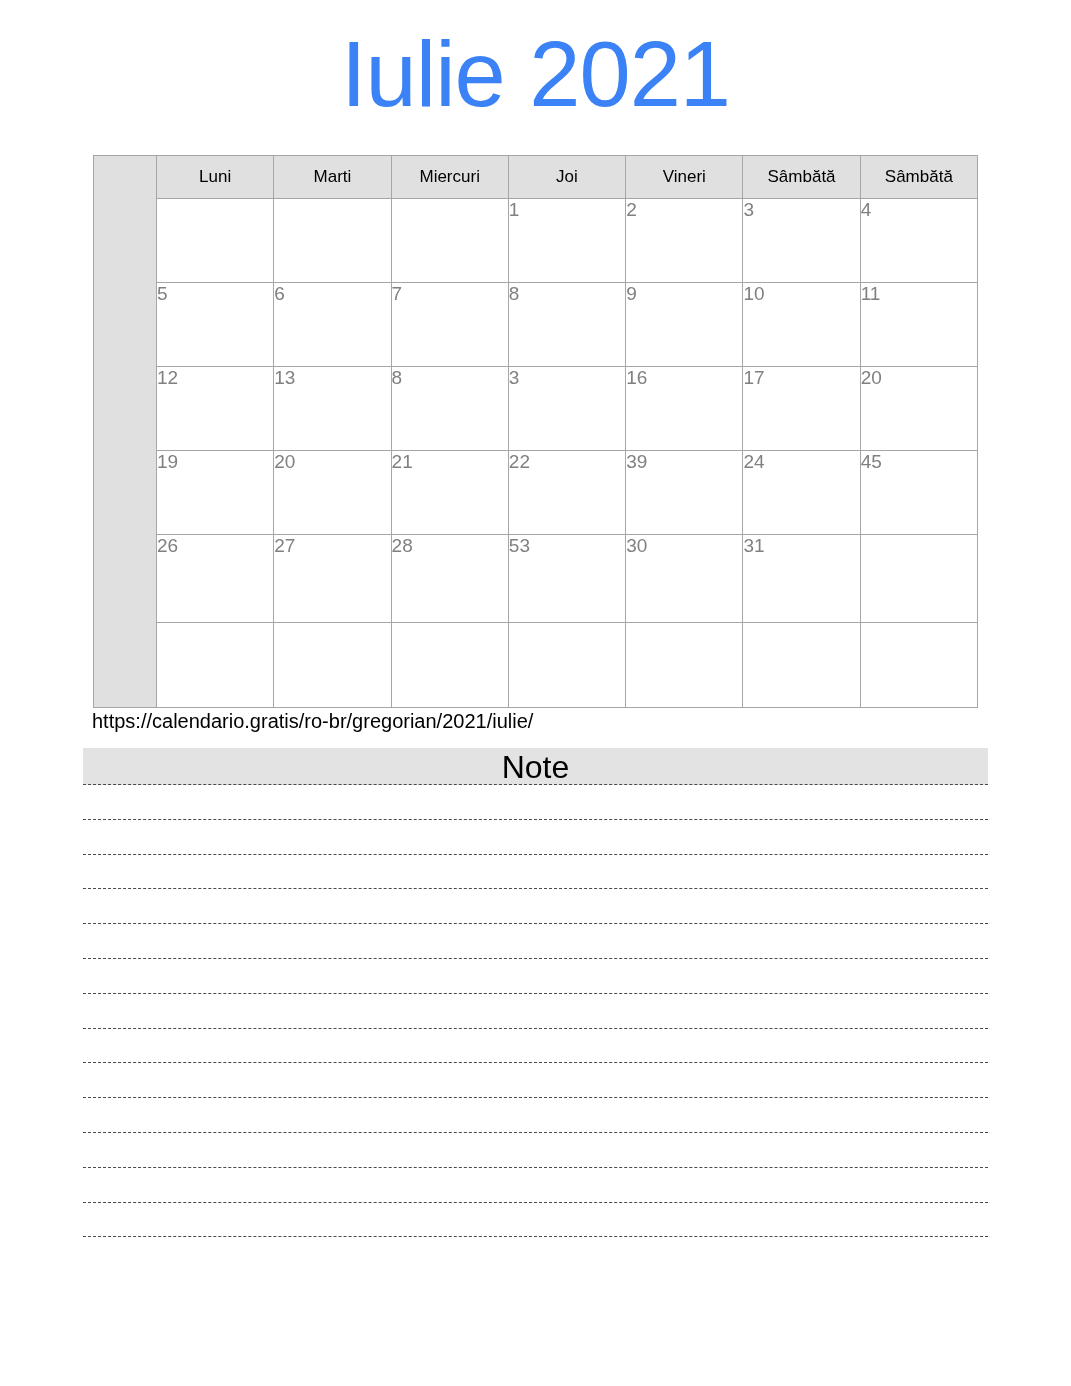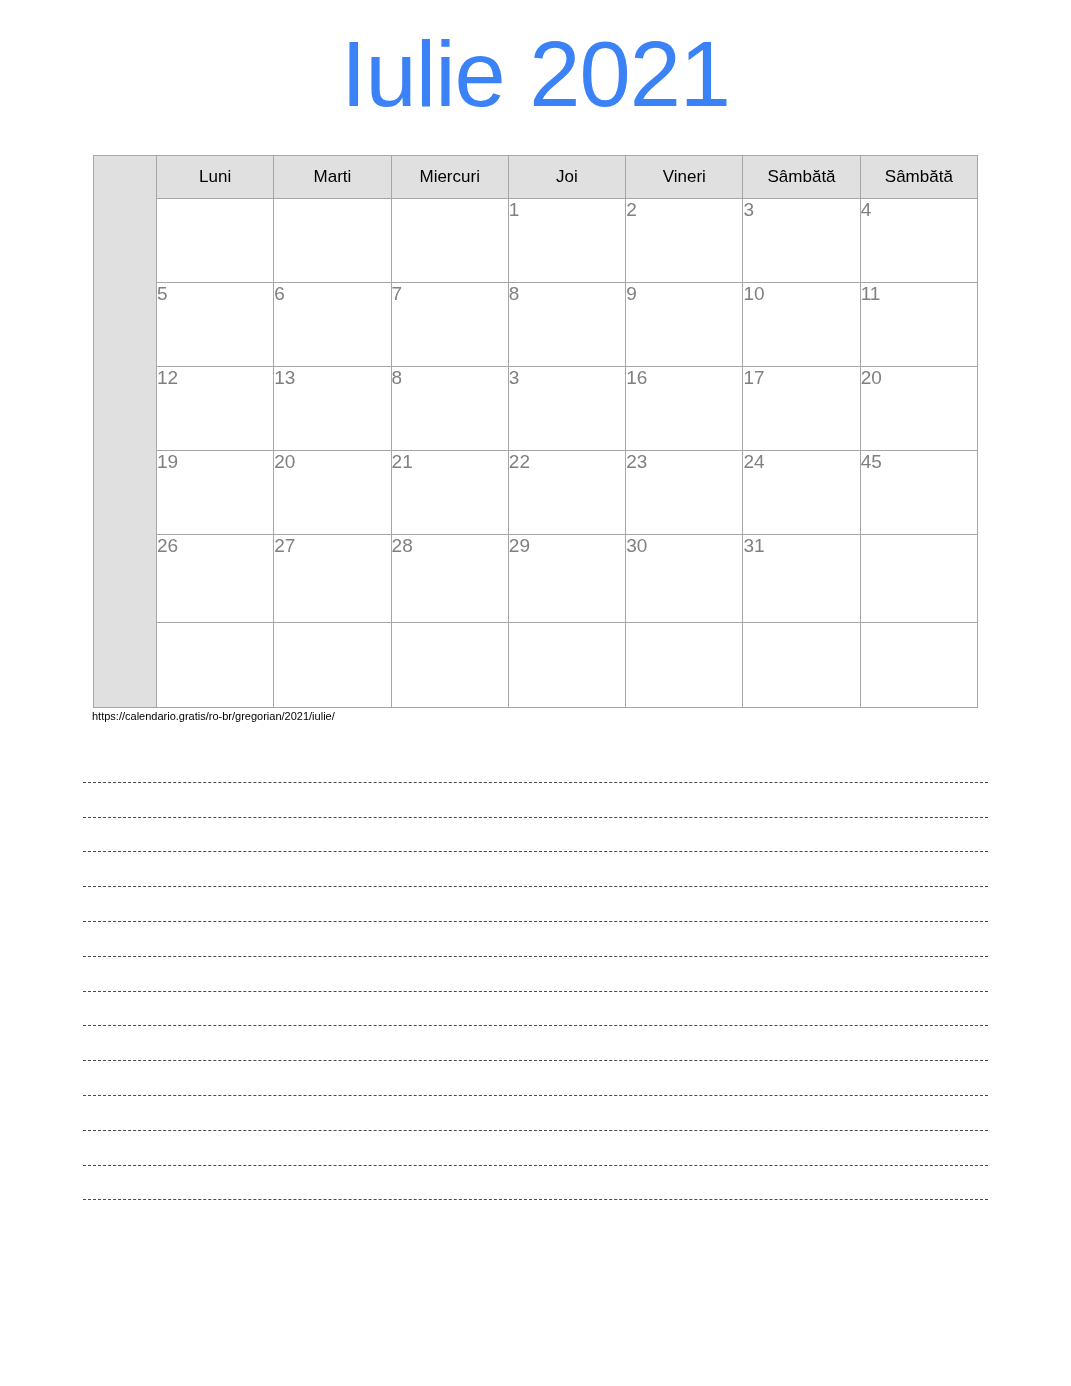--- a/index.html
+++ b/index.html
@@ -52,21 +52,21 @@
   tr.week-row-6{height:85px;}
   td.day-cell{
     vertical-align:top;text-align:left;
     padding:3px 0 0 5px;
     font-size:19px;
     color:var(--date-color);
     background:#fff;
   }
   .source-url{
     position:absolute;left:92px;top:710px;
-    font-size:11px;
+    font-size:20px;
     color:#000;
     text-decoration:none;
   }
   .notes{
     position:absolute;left:83px;top:748px;width:905px;
   }
   .notes-header{
     height:37px;
     background:var(--note-header-bg);
     border-bottom:1px dashed var(--line-color);
@@ -131,48 +131,49 @@
       <td class="day-cell">3</td>
       <td class="day-cell">16</td>
       <td class="day-cell">17</td>
       <td class="day-cell">20</td>
     </tr>
     <tr class="week-row">
       <td class="day-cell">19</td>
       <td class="day-cell">20</td>
       <td class="day-cell">21</td>
       <td class="day-cell">22</td>
-      <td class="day-cell">23</td>
+      <td class="day-cell">39</td>
       <td class="day-cell">24</td>
       <td class="day-cell">45</td>
     </tr>
     <tr class="week-row week-row-5">
       <td class="day-cell">26</td>
       <td class="day-cell">27</td>
       <td class="day-cell">28</td>
-      <td class="day-cell">29</td>
+      <td class="day-cell">53</td>
       <td class="day-cell">30</td>
       <td class="day-cell">31</td>
       <td class="day-cell"></td>
     </tr>
     <tr class="week-row week-row-6">
       <td class="day-cell"></td>
       <td class="day-cell"></td>
       <td class="day-cell"></td>
       <td class="day-cell"></td>
       <td class="day-cell"></td>
       <td class="day-cell"></td>
       <td class="day-cell"></td>
     </tr>
   </tbody>
 </table>
 
 <a class="source-url" href="#">https://calendario.gratis/ro-br/gregorian/2021/iulie/</a>
 
 <div class="notes">
+  <div class="notes-header">Note</div>
   <div>
       <div class="note-line"></div>
       <div class="note-line"></div>
       <div class="note-line"></div>
       <div class="note-line"></div>
       <div class="note-line"></div>
       <div class="note-line"></div>
       <div class="note-line"></div>
       <div class="note-line"></div>
       <div class="note-line"></div>

